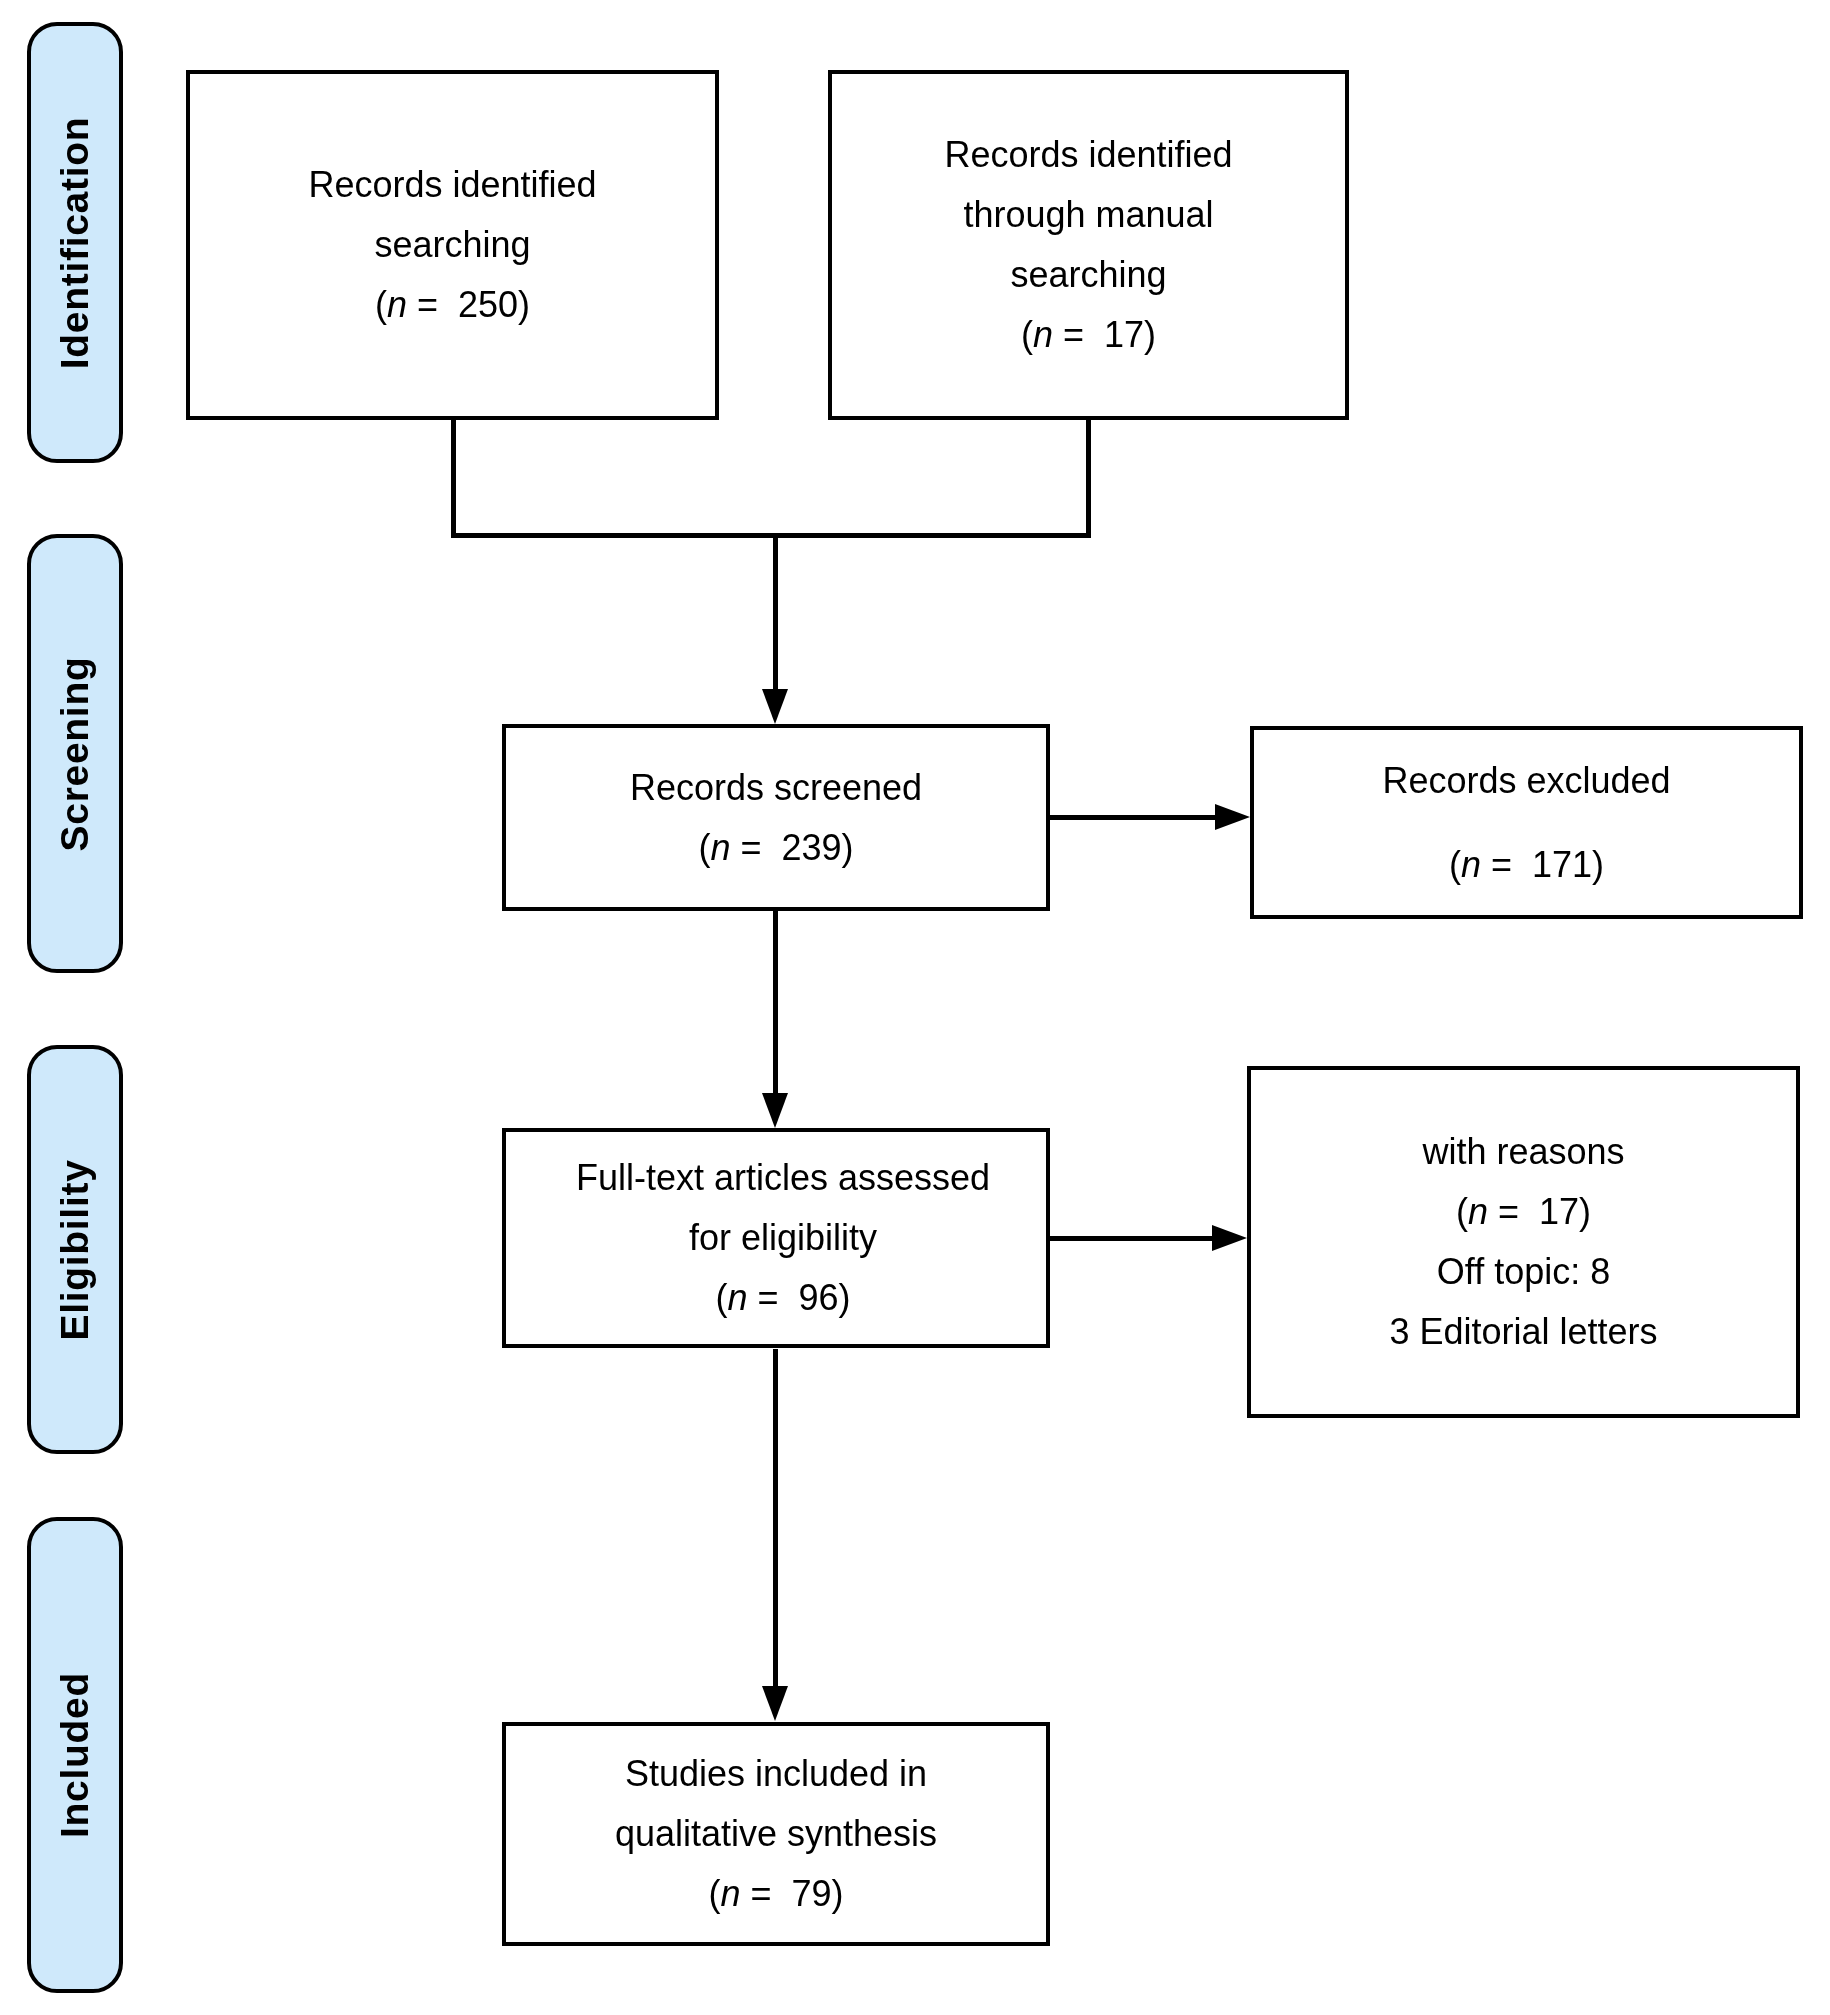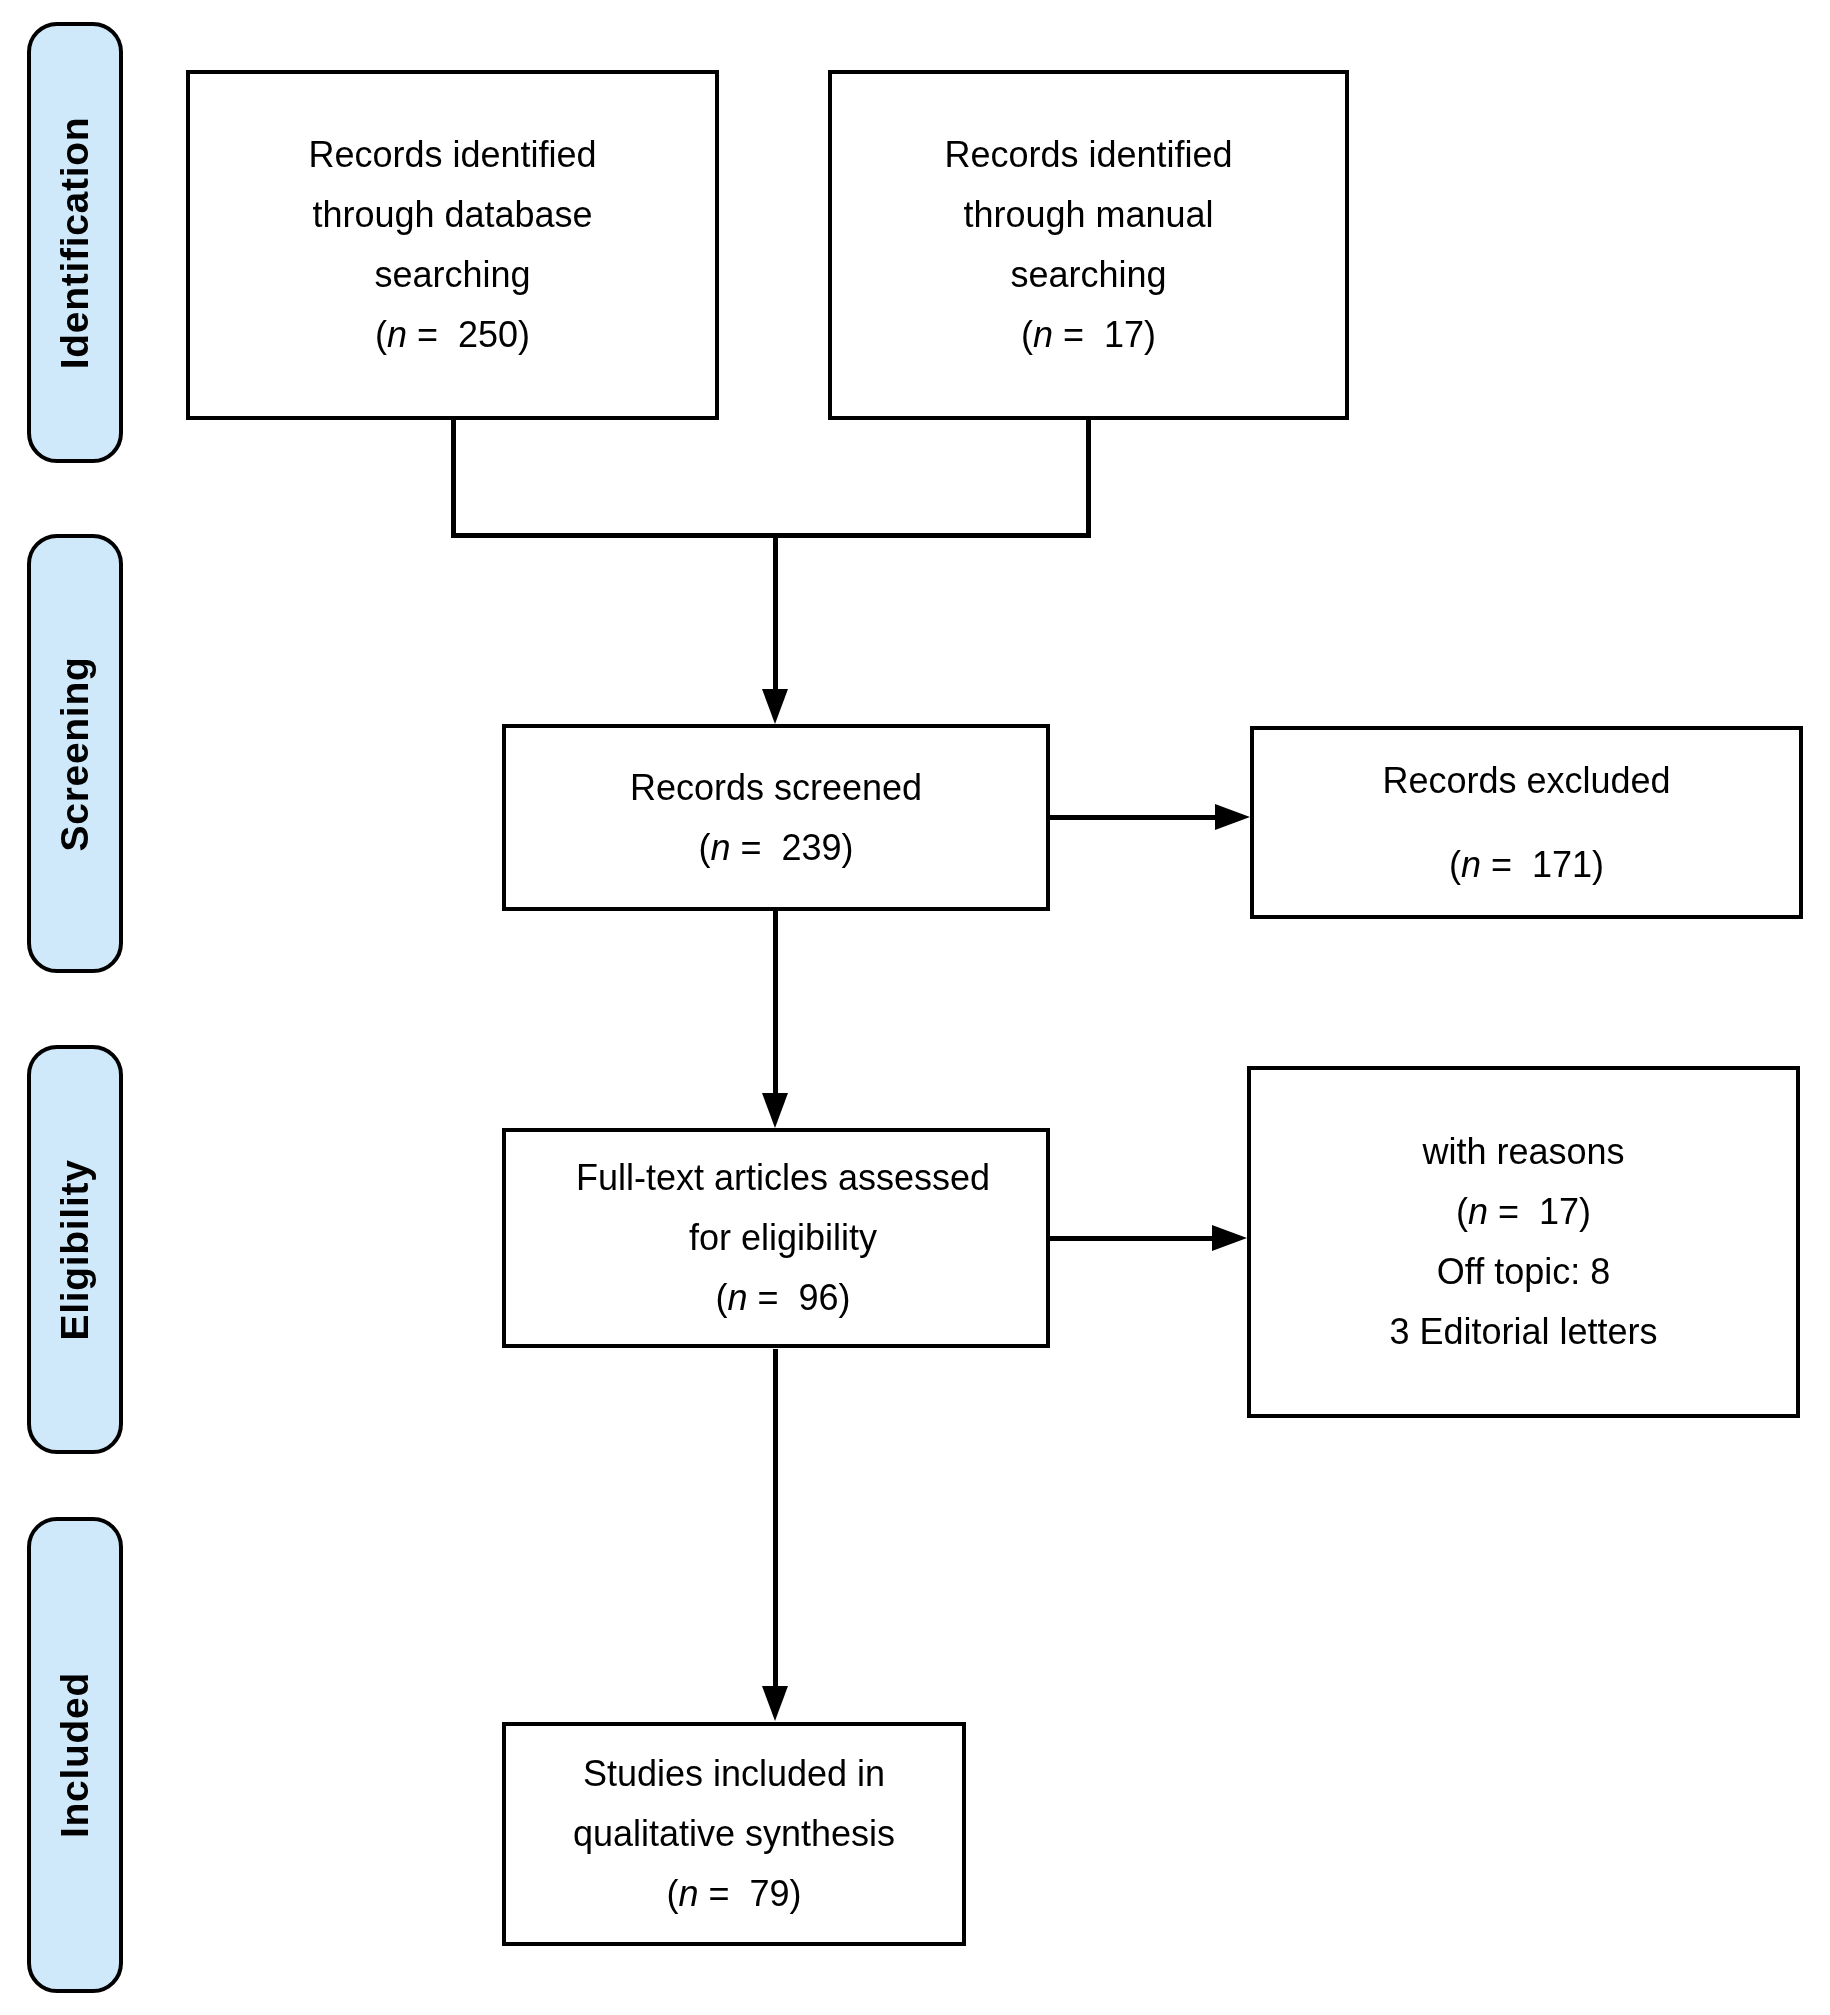--- a/index.html
+++ b/index.html
@@ -81,21 +81,20 @@
 <div class="stage" style="left: 27px; top: 1045px; width: 96px; height: 409px; background: rgb(207, 233, 251); border-color: rgb(0, 0, 0);">
   <span class="vtext">Eligibility</span>
 </div>
 
 <div class="stage" style="left: 27px; top: 1517px; width: 96px; height: 476px; background: rgb(207, 233, 251); border-color: rgb(0, 0, 0);">
   <span class="vtext">Included</span>
 </div>
 
 <div class="fbox" style="left:186px; top:70px; width:533px; height:350px;">
   <div class="bline">Records identified</div>
-  <div class="bline">through database</div>
   <div class="bline">searching</div>
   <div class="bline nline"><span>(</span><i>n</i><span> =  </span><span>250</span><span>)</span></div>
 </div>
 
 <div class="fbox" style="left:828px; top:70px; width:521px; height:350px;">
   <div class="bline">Records identified</div>
   <div class="bline">through manual</div>
   <div class="bline">searching</div>
   <div class="bline nline"><span>(</span><i>n</i><span> =  </span><span>17</span><span>)</span></div>
 </div>
@@ -135,18 +134,18 @@
 <div class="fbox" style="left:1247px; top:1066px; width:553px; height:352px;">
   <div class="bline">with reasons</div>
   <div class="bline nline"><span>(</span><i>n</i><span> =  </span><span>17</span><span>)</span></div>
   <div class="bline">Off topic: 8</div>
   <div class="bline">3 Editorial letters</div>
 </div>
 
 <div class="conn" style="left: 773px; top: 1349px; width: 4.7px; height: 340px; background: rgb(0, 0, 0);"></div>
 <div class="head-down" style="left: 762px; top: 1686px; border-top-color: rgb(0, 0, 0);"></div>
 
-<div class="fbox" style="left:502px; top:1722px; width:464px; height:224px;">
+<div class="fbox" style="left:502px; top:1722px; width:548px; height:224px;">
   <div class="bline">Studies included in</div>
   <div class="bline">qualitative synthesis</div>
   <div class="bline nline"><span>(</span><i>n</i><span> =  </span><span>79</span><span>)</span></div>
 </div>
 
 
 </body></html>

